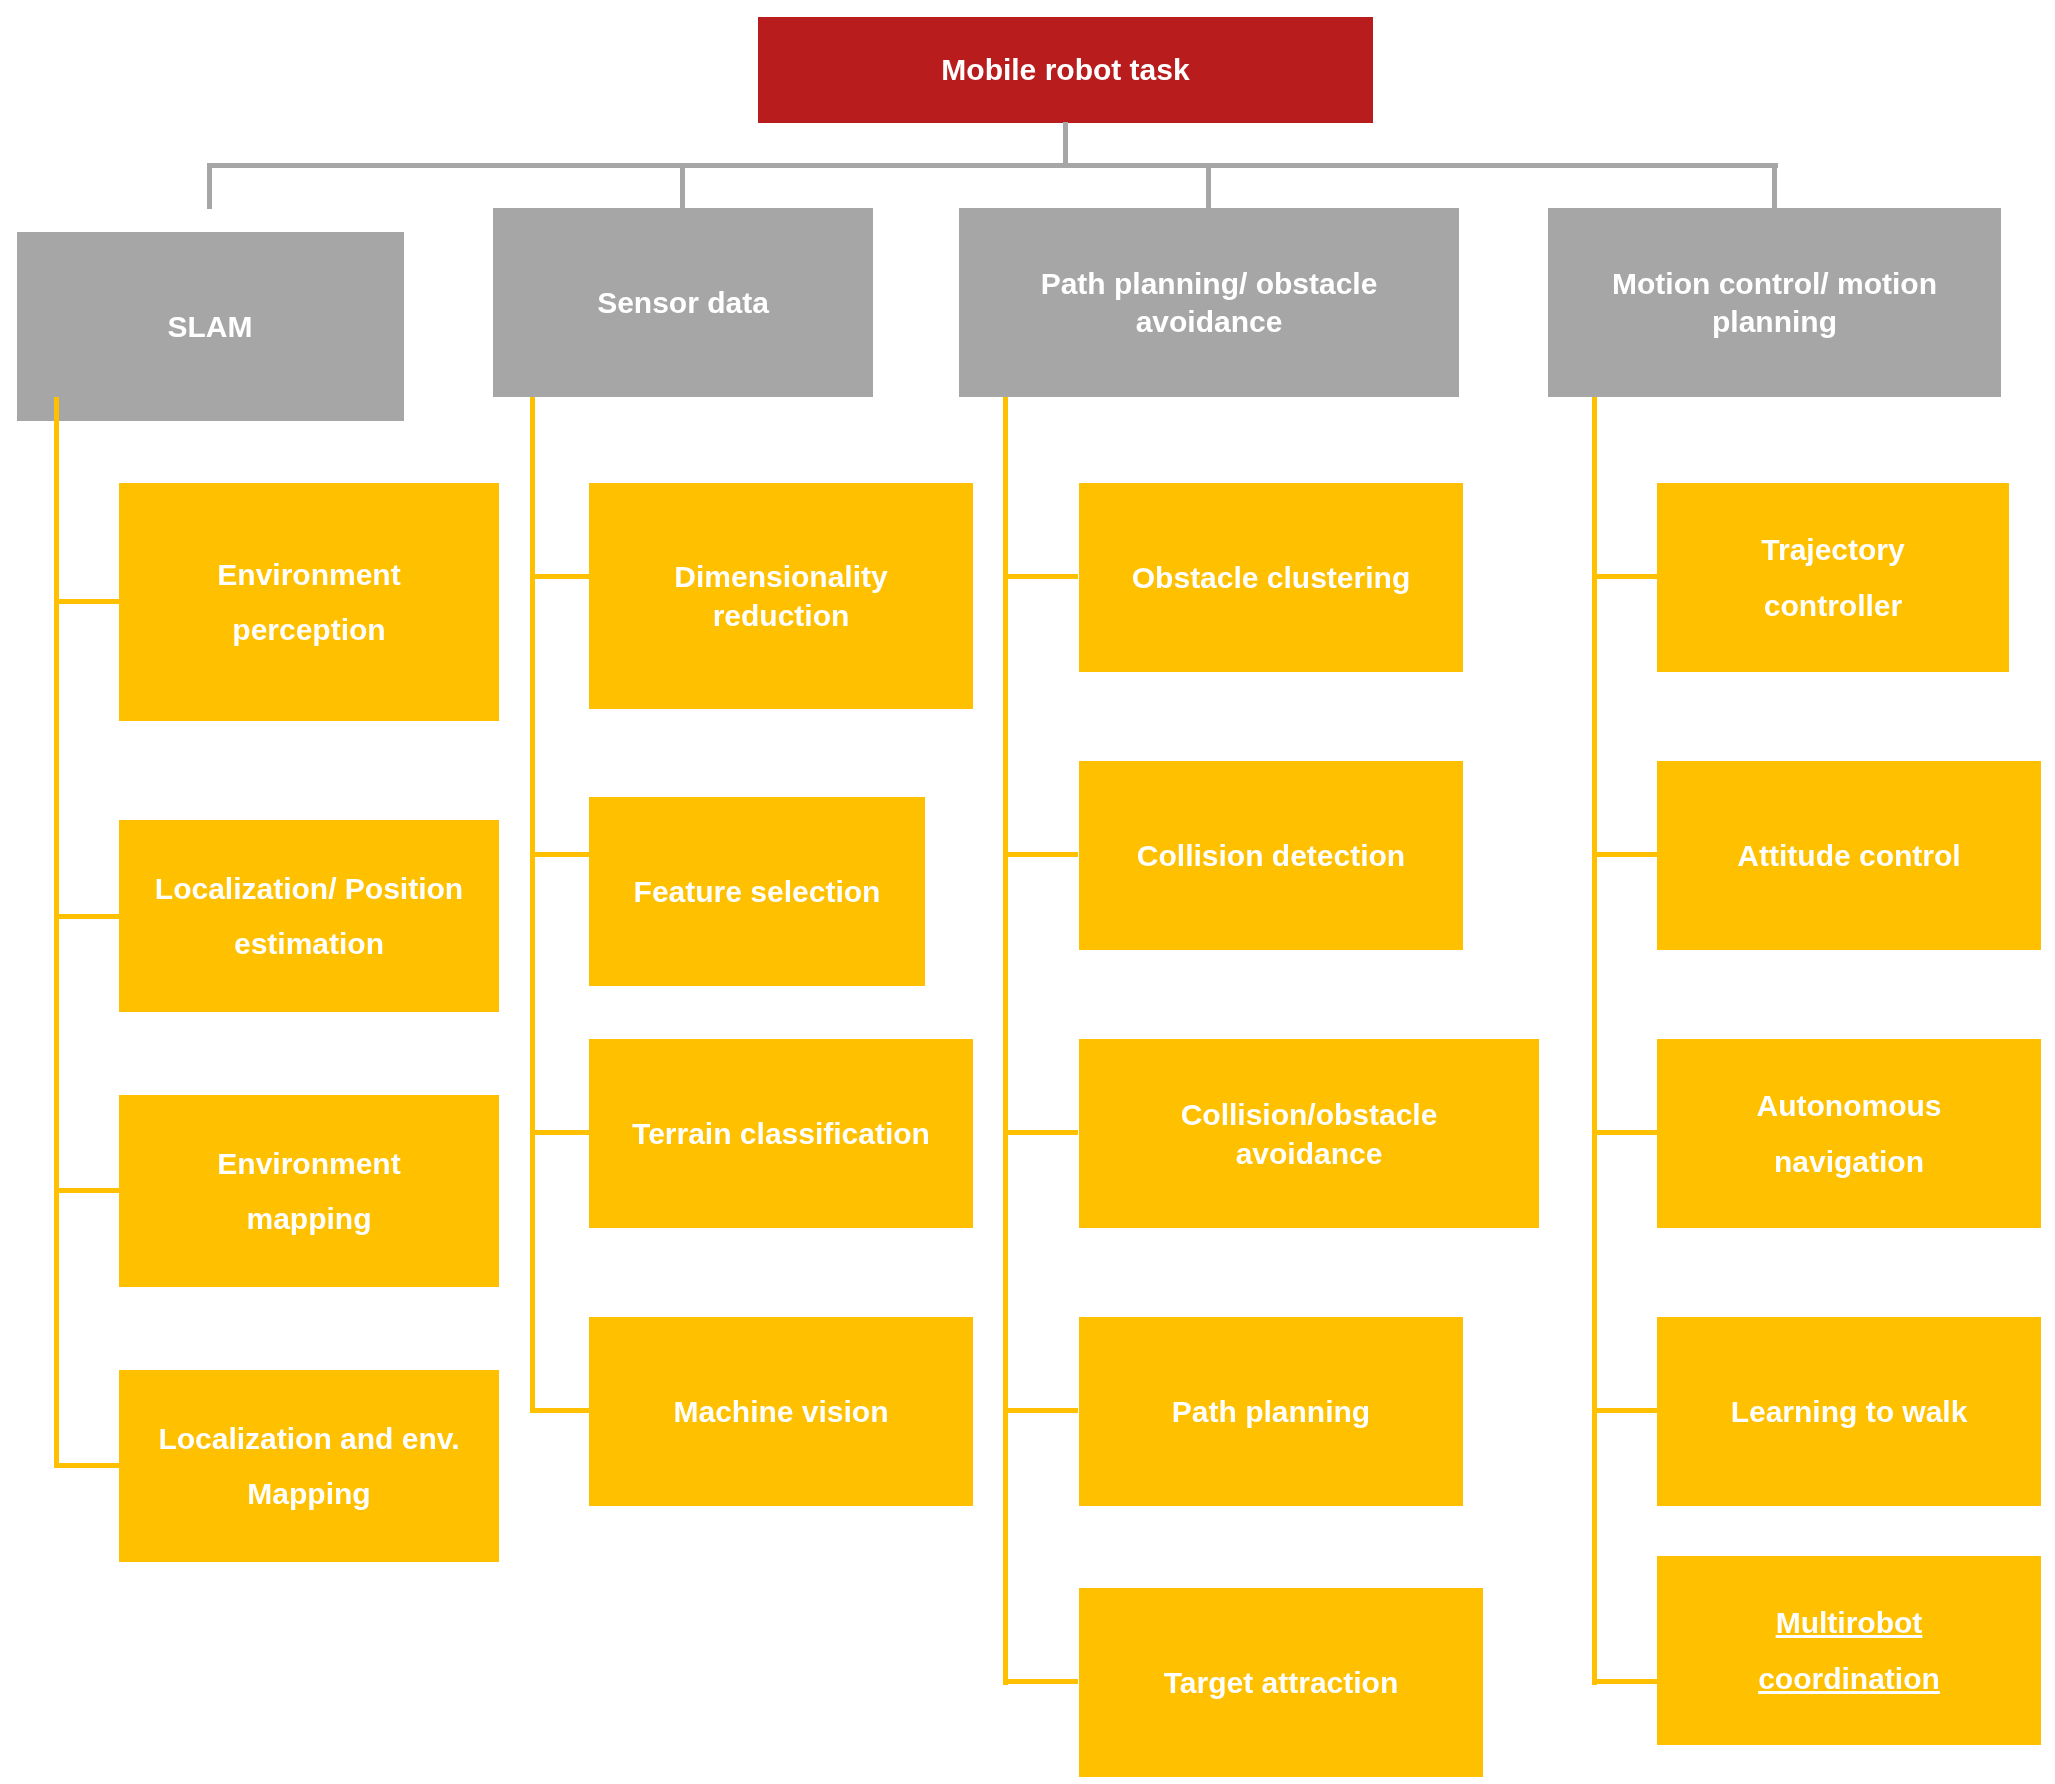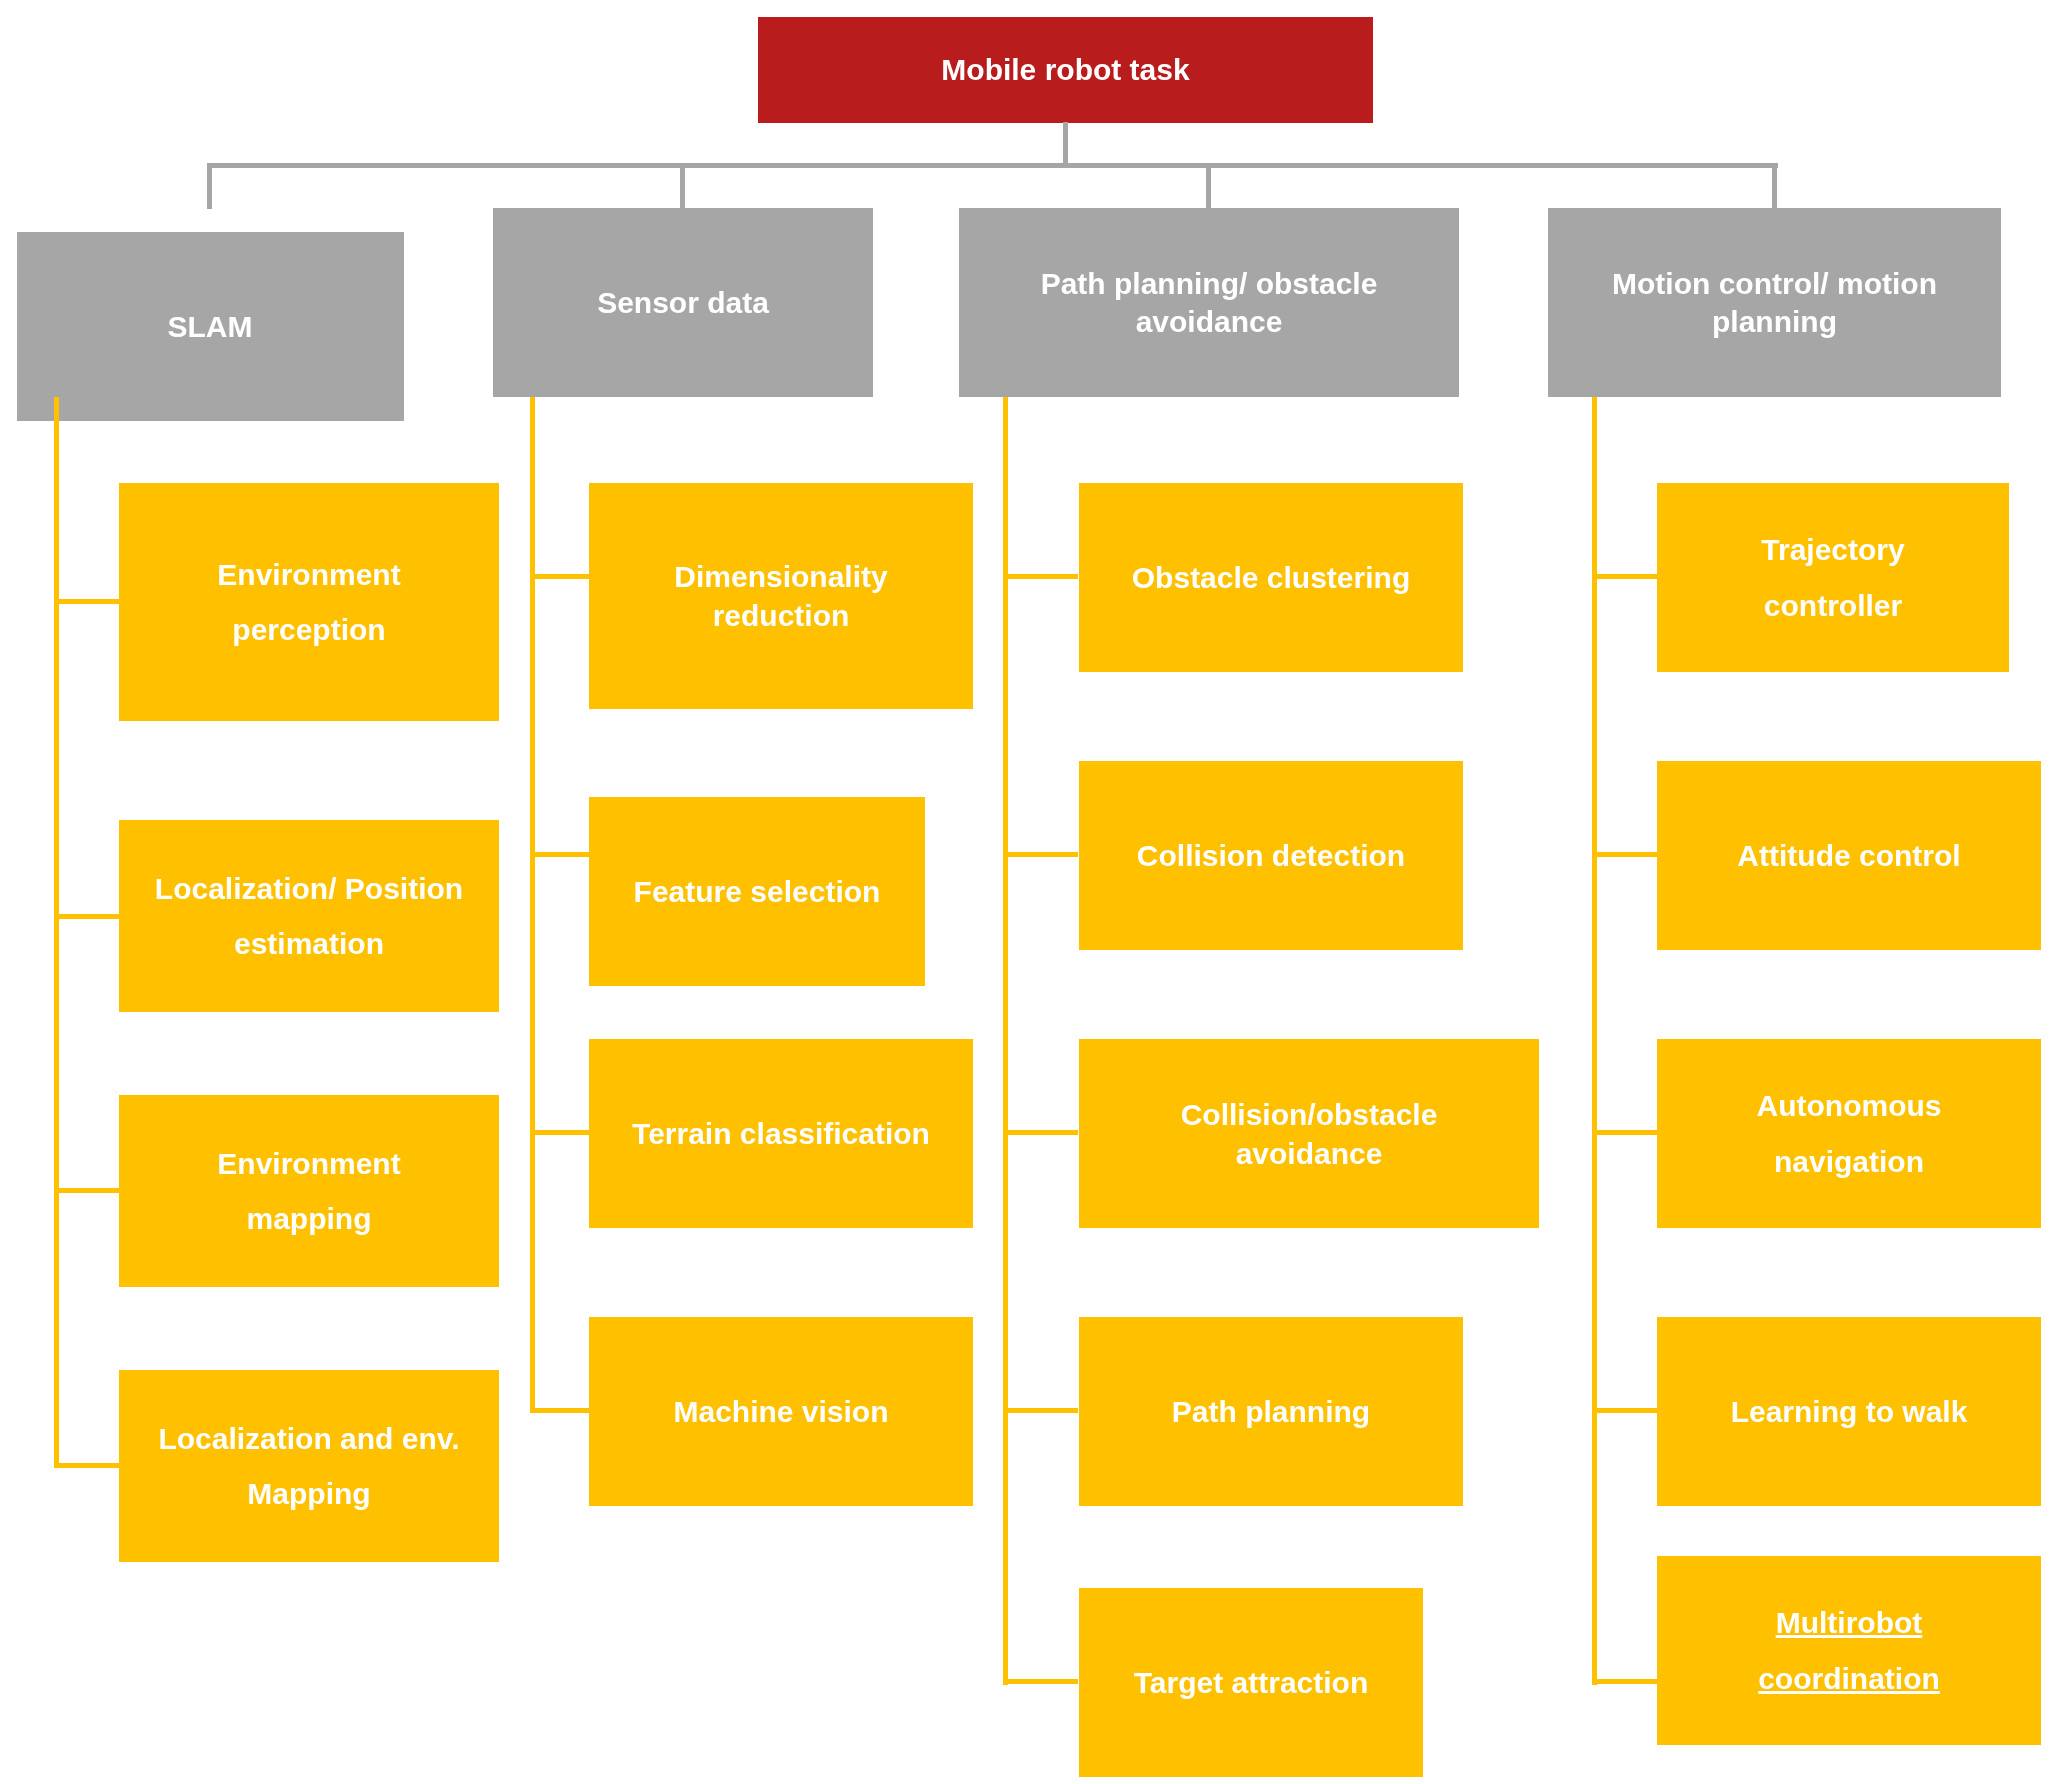--- a/index.html
+++ b/index.html
@@ -122,21 +122,21 @@
   <div class="node item-node" style="left:1079px; top:761px; width:384px; height:189px;">
     <span class="label">Collision detection</span>
   </div>
   <div class="node item-node" style="left:1079px; top:1039px; width:460px; height:189px;justify-content:center;">
     <span class="label">Collision/obstacle
 avoidance</span>
   </div>
   <div class="node item-node" style="left:1079px; top:1317px; width:384px; height:189px;">
     <span class="label">Path planning</span>
   </div>
-  <div class="node item-node" style="left:1079px; top:1588px; width:344px; height:189px;">
+  <div class="node item-node" style="left:1079px; top:1588px; width:404px; height:189px;">
     <span class="label">Target attraction</span>
   </div>
 
   <div class="node item-node lh-wide" style="left:1657px; top:483px; width:352px; height:189px;">
     <span class="label">Trajectory
 controller</span>
   </div>
   <div class="node item-node" style="left:1657px; top:761px; width:384px; height:189px;">
     <span class="label">Attitude control</span>
   </div>

